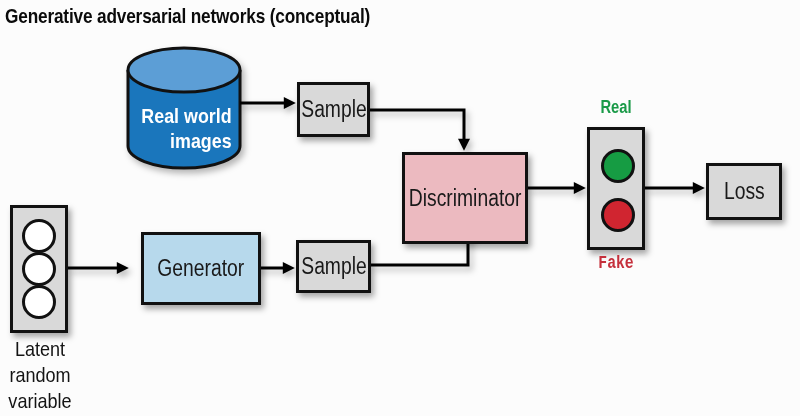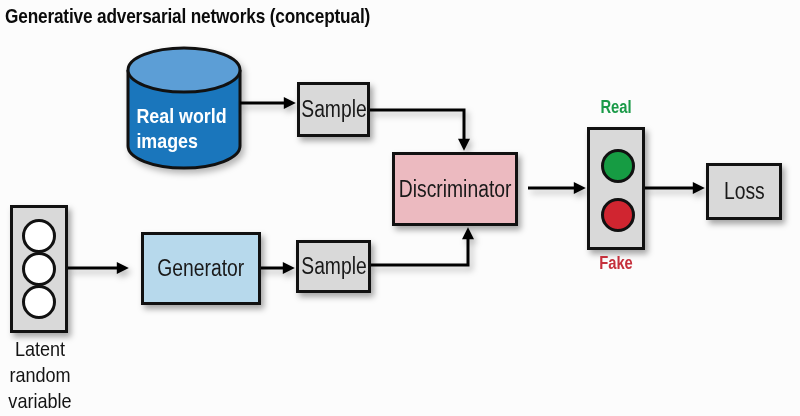--- a/index.html
+++ b/index.html
@@ -16,21 +16,21 @@
   }
   .layer{position:absolute;left:0;top:0;pointer-events:none;}
   .arrows path{
     stroke:var(--arrow,#000);stroke-width:3;fill:none;stroke-linejoin:miter;
   }
   .ah{fill:var(--arrow,#000);}
   .cyl-body{fill:var(--cylinder-body,#1a76bc);stroke:#111;stroke-width:3;}
   .cyl-top{fill:var(--cylinder-top,#5c9ed6);stroke:#111;stroke-width:3;}
   .shapes,.arrows{filter:drop-shadow(3px 4px 3px rgba(0,0,0,.28));}
   .cyl-label{
-    position:absolute;left:128px;top:103px;width:112px;text-align:left;
+    position:absolute;left:128px;top:103px;width:112px;text-align:right;
     color:var(--cylinder-text,#fff);font-size:21px;font-weight:bold;line-height:25px;
   }
   .cyl-label div{transform:scaleX(.85);white-space:nowrap;}
   .node{
     position:absolute;box-sizing:border-box;
     border:3px solid var(--border,#111);background:var(--box-fill,#d9d9d9);
     display:flex;align-items:center;justify-content:center;
     box-shadow:3px 4px 6px rgba(0,0,0,.35);
   }
   .node span{
@@ -44,21 +44,21 @@
   }
   .circle.green{background:var(--circle-green,#169c43);}
   .circle.red{background:var(--circle-red,#d02530);}
   .circle.white{background:#ffffff;}
   .side-label{
     position:absolute;width:58px;text-align:center;
     font-size:18px;font-weight:bold;
   }
   .side-label div{transform:scaleX(.82);white-space:nowrap;}
   .real{color:var(--real-green,#1a9a48);}
-  .fake{color:var(--fake-red,#c5303c);}
+  .fake{color:var(--fake-red,#c5303c);font-family:Liberation Mono, monospace;}
   .latent-label{
     position:absolute;left:-3px;top:336px;width:86px;text-align:center;
     font-size:21px;line-height:26px;color:#141414;
   }
   .latent-label div{transform:scaleX(.86);white-space:nowrap;}
 </style>
 </head>
 <body>
 
 <div class="stage">
@@ -88,21 +88,21 @@
 
   <div class="cyl-label">
     <div>Real world</div>
     <div>images</div>
   </div>
 
   <div class="node" style="left:297px;top:82px;width:73px;height:55px">
     <span>Sample</span>
   </div>
 
-  <div class="node disc" style="left:392px;top:152px;width:126px;height:74px">
+  <div class="node disc" style="left:402px;top:152px;width:126px;height:92px">
     <span>Discriminator</span>
   </div>
 
   <div class="node gen" style="left:141px;top:232px;width:120px;height:73px">
     <span>Generator</span>
   </div>
 
   <div class="node" style="left:296px;top:240px;width:75px;height:53px">
     <span>Sample</span>
   </div>

